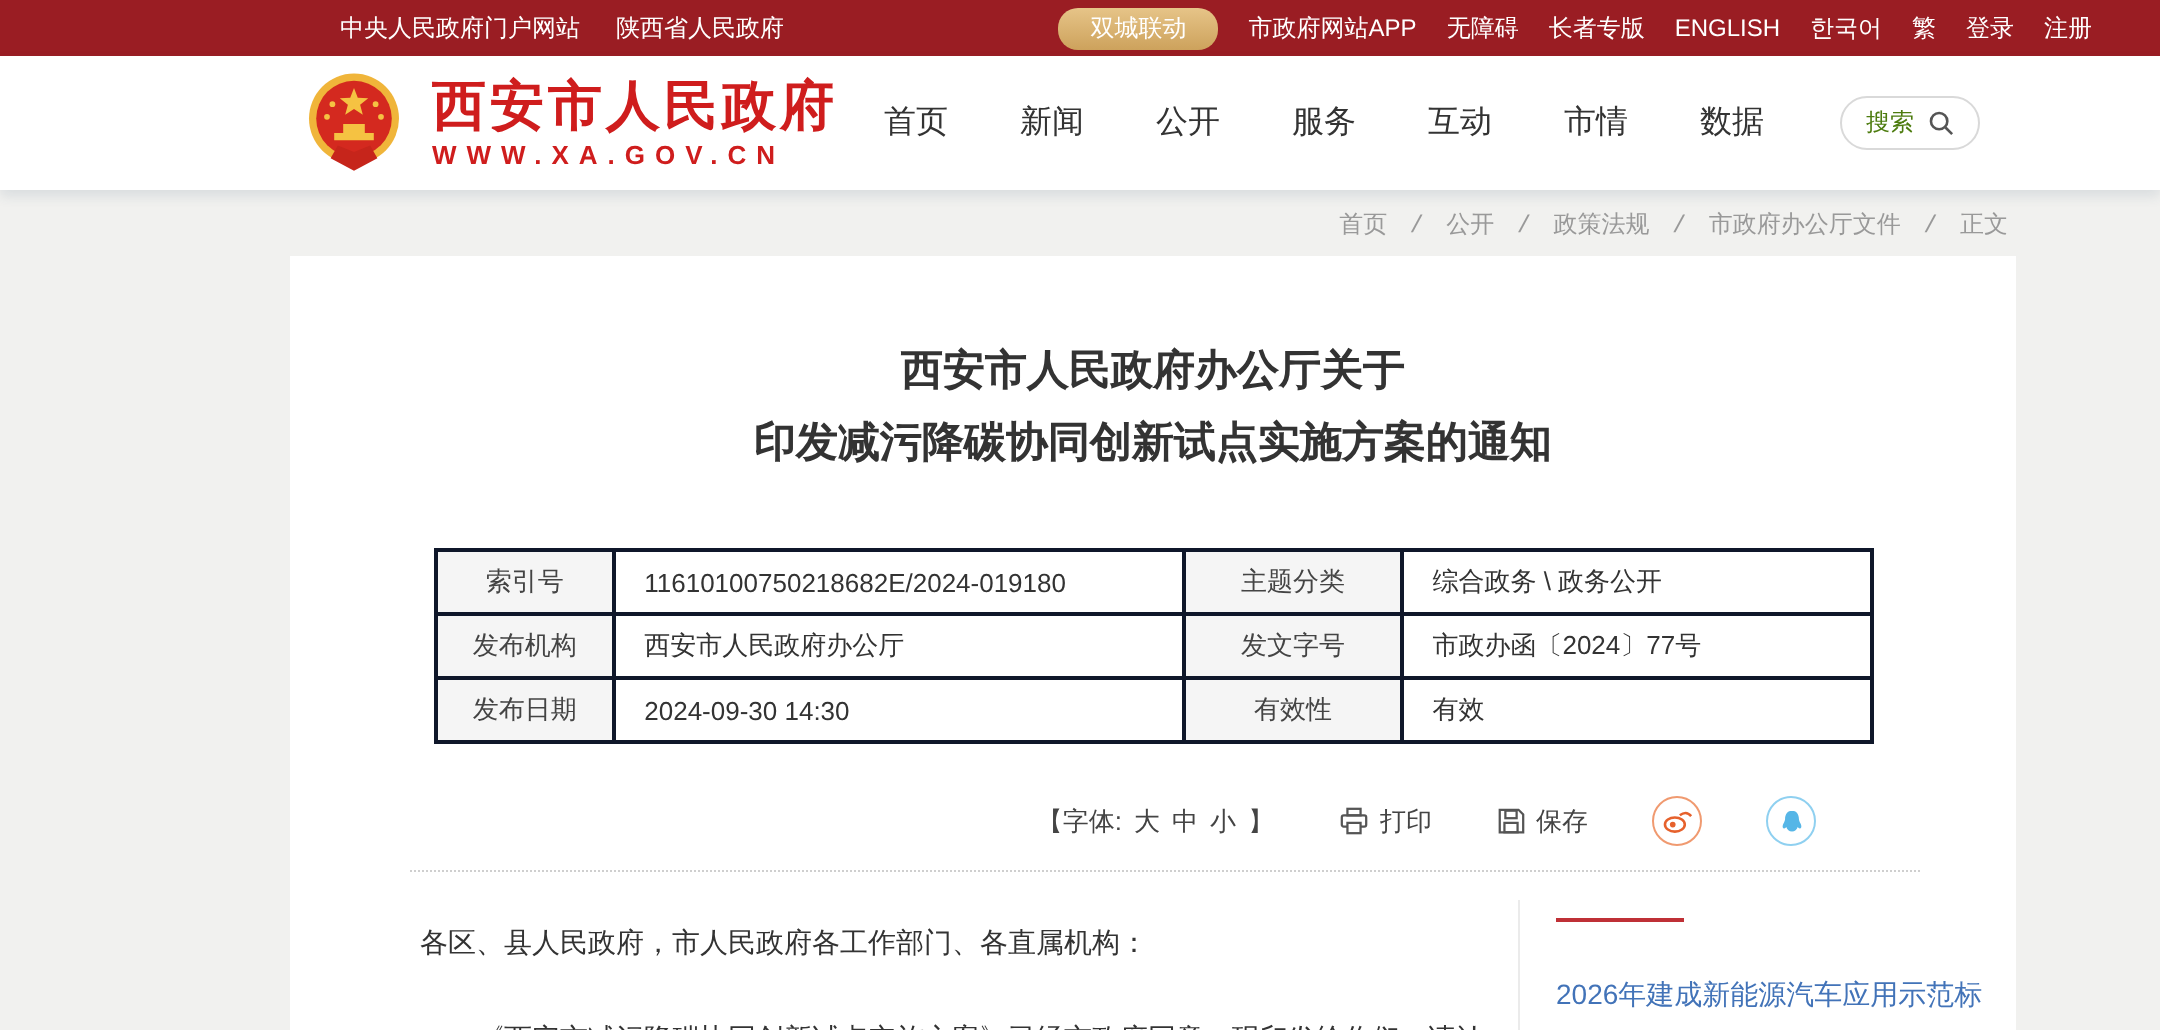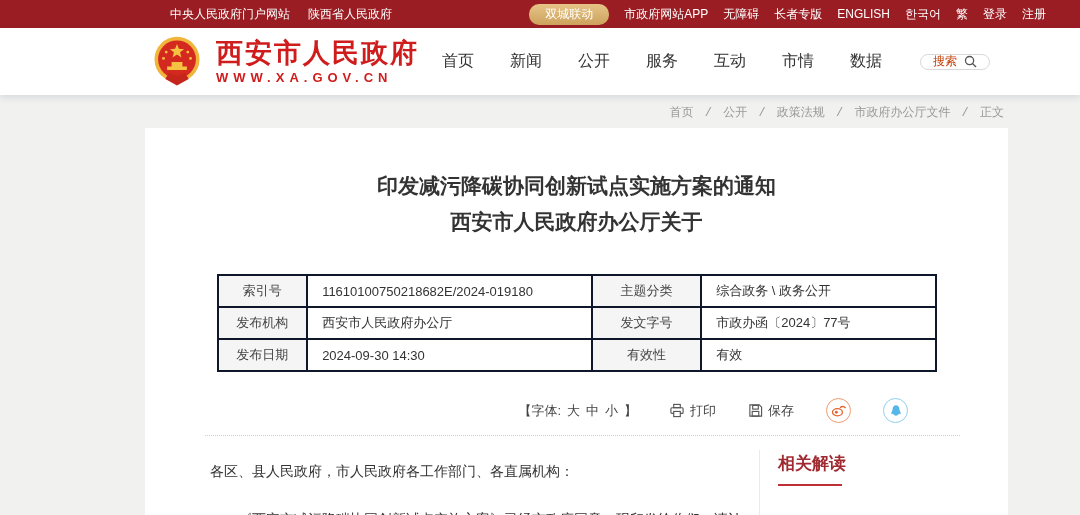--- a/index.html
+++ b/index.html
@@ -37,22 +37,22 @@
     height:67px;background:#fff;display:flex;align-items:center;
     padding:0 90px 0 150px;position:relative;z-index:2;
     box-shadow:0 3px 6px rgba(40,70,110,.12);
   }
   .logo{display:flex;align-items:center;gap:12px;cursor:pointer;}
   .logo-name{color:var(--brand-red);font-size:27px;font-weight:bold;letter-spacing:2px;line-height:28px;}
   .logo-url{color:var(--brand-red);font-size:13px;font-weight:bold;letter-spacing:5px;margin-top:3px;}
   .nav{margin-left:auto;display:flex;gap:36px;font-size:16px;color:#333;}
   .nav-item{cursor:pointer;}
   .search-box{
-    margin-left:38px;height:16px;border:1px solid #d9d9d9;border-radius:14px;
-    display:flex;align-items:center;gap:7px;padding:0 12px;color:#c2410c;font-size:12px;cursor:pointer;background:#fff;
+    margin-left:38px;height:27px;border:1px solid #d9d9d9;border-radius:14px;
+    display:flex;align-items:center;gap:7px;padding:0 12px;color:#4d7c0f;font-size:12px;cursor:pointer;background:#fff;
   }
   
   .breadcrumb-row{
     width:863px;margin-left:145px;padding:9px 4px 7px;
     text-align:right;font-size:12px;color:#999;font-family:Liberation Mono, monospace;
   }
   .breadcrumb-row span{cursor:default;}
   .crumb{cursor:pointer;}
   .crumb-sep{margin:0 4px;}
   
@@ -165,22 +165,22 @@
   <span class="crumb-sep">/</span>
   <span class="crumb">政策法规</span>
   <span class="crumb-sep">/</span>
   <span class="crumb">市政府办公厅文件</span>
   <span class="crumb-sep">/</span>
   <span class="crumb">正文</span>
 </div>
 
 <div class="card">
   <div class="doc-title">
+    <div>西安市人民政府办公厅关于</div>
     <div>印发减污降碳协同创新试点实施方案的通知</div>
-    <div>西安市人民政府办公厅关于</div>
   </div>
 
   <table class="meta-table">
     <tbody>
         <tr>
       <td class="lab">索引号</td>
       <td class="val">11610100750218682E/2024-019180</td>
       <td class="lab w2">主题分类</td>
       <td class="val w2">综合政务 \ 政务公开</td>
     </tr>
@@ -247,18 +247,17 @@
 
   <hr class="dotted">
 
   <div class="main">
     <div class="body-col">
       <p class="para1">各区、县人民政府，市人民政府各工作部门、各直属机构：</p>
       <p class="para2">《西安市减污降碳协同创新试点实施方案》已经市政府同意，现印发给你们，请认真贯彻落实。</p>
 
     </div>
     <div class="sidebar">
-      <div class="sidebar-heading">相关解读</div>
       <div class="heading-underline"></div>
       <div class="sidebar-link">2026年建成新能源汽车应用示范标杆城市</div>
     </div>
   </div>
 </div>
 
 </body></html>

